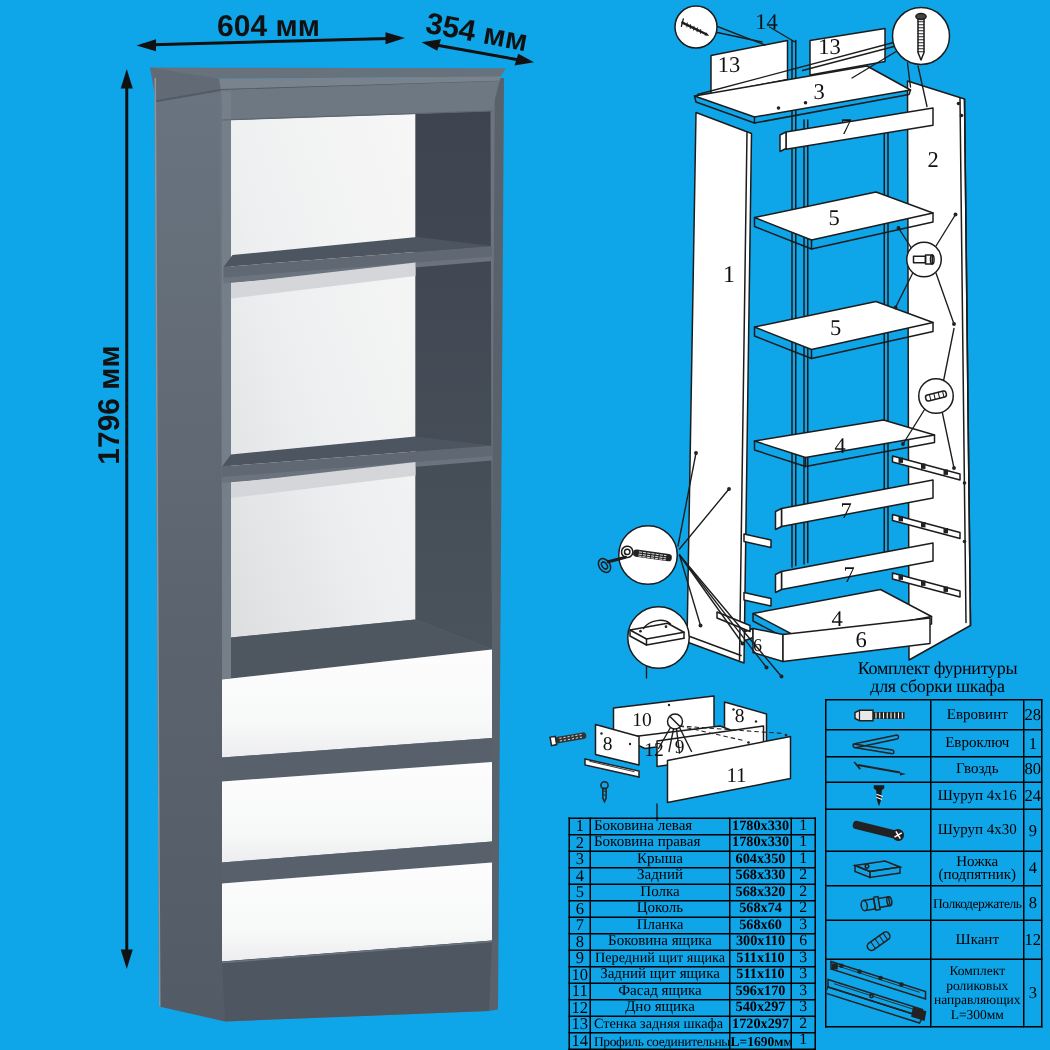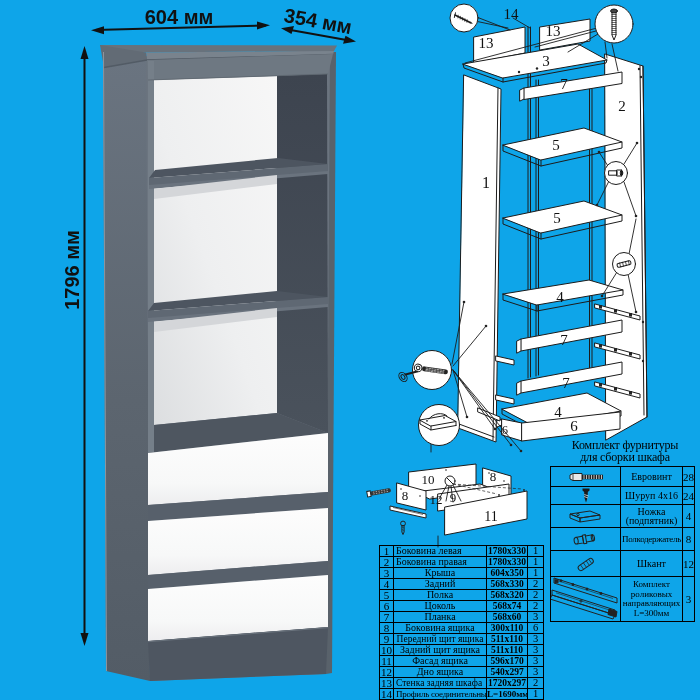--- a/index.html
+++ b/index.html
@@ -454,32 +454,67 @@
                 <polygon points="17,4.5 26,4.5 26,11.5 17,11.5 14,10 14,6" fill="#e8e8e8" stroke="#222"></polygon>
                 <line x1="17" y1="4.5" x2="17" y2="11.5" stroke="#222" stroke-width="0.8"></line>
                 <rect x="26" y="5.7" width="21" height="4.6" fill="#222"></rect>
                 <path d="M28,6 L28,10 M30.5,6 L30.5,10 M33,6 L33,10 M35.5,6 L35.5,10 M38,6 L38,10 M40.5,6 L40.5,10 M43,6 L43,10 M45.5,6 L45.5,10" stroke="#fff" stroke-width="0.7"></path>
               </g>
             </svg>
           </td>
           <td>Евровинт</td>
           <td class="q">28</td>
         </tr>
+  <tr style="height:18px">
+          <td>
+            <svg width="60" height="16" viewBox="0 0 60 16">
+              <g fill="none" stroke="#222">
+                <path d="M13,8 L42,2 M14.5,10.5 L42,4.7 M42,2 A1.4,1.4 0 0 1 42,4.7 M13,8 L39,12 M14.5,10.5 L39,14.5 M39,12 A1.3,1.3 0 0 1 39,14.5 M13,8 A1.6,1.6 0 0 0 14.5,10.5"></path>
+              </g>
+            </svg>
+          </td>
+          <td>Евроключ</td>
+          <td class="q">1</td>
+        </tr>
+  <tr style="height:17px">
+          <td>
+            <svg width="60" height="14" viewBox="0 0 60 14">
+              <line x1="16" y1="4" x2="44" y2="9" stroke="#222" stroke-width="1.5"></line>
+              <line x1="13.5" y1="2" x2="17.5" y2="6.8" stroke="#222" stroke-width="1.2"></line>
+              <polygon points="44,9 48,10 44,11" fill="#222"></polygon>
+            </svg>
+          </td>
+          <td>Гвоздь</td>
+          <td class="q">80</td>
+        </tr>
   <tr style="height:17px">
           <td>
             <svg width="60" height="17" viewBox="0 0 60 17">
               <g fill="#1a1a1a">
                 <path d="M26.5,1.5 L33.5,1.5 L33.5,3.5 L31.8,5 L31.8,6 L28.2,6 L28.2,5 L26.5,3.5 Z"></path>
                 <path d="M28.2,6 L31.8,6 L31.5,11 L30,15.5 L28.5,11 Z"></path>
                 <path d="M28.3,7.5 L32.5,9 M28.2,9.5 L32,11" stroke="#fff" stroke-width="0.7" fill="none"></path>
               </g>
             </svg>
           </td>
           <td>Шуруп 4х16</td>
           <td class="q">24</td>
+        </tr>
+  <tr style="height:28px">
+          <td>
+            <svg width="60" height="24" viewBox="0 0 60 24">
+              <g transform="rotate(14 30 12)">
+                <rect x="12" y="9" width="30" height="5.5" rx="2.5" fill="#222"></rect>
+                <circle cx="43" cy="11.5" r="4" fill="#222"></circle>
+                <path d="M41,9.5 L45,13.5 M45,9.5 L41,13.5" stroke="#fff" stroke-width="1"></path>
+              </g>
+            </svg>
+          </td>
+          <td>Шуруп 4х30</td>
+          <td class="q">9</td>
         </tr>
   <tr style="height:23px">
           <td>
             <svg width="60" height="20" viewBox="0 0 60 20">
               <g fill="none" stroke="#222">
                 <polygon points="14,8 34,5 44,9 24,12"></polygon>
                 <polygon points="24,12 44,9 44,13 24,16"></polygon>
                 <polygon points="14,8 24,12 24,16 14,12"></polygon>
                 <circle cx="22" cy="8.5" r="1.2"></circle>
               </g>

